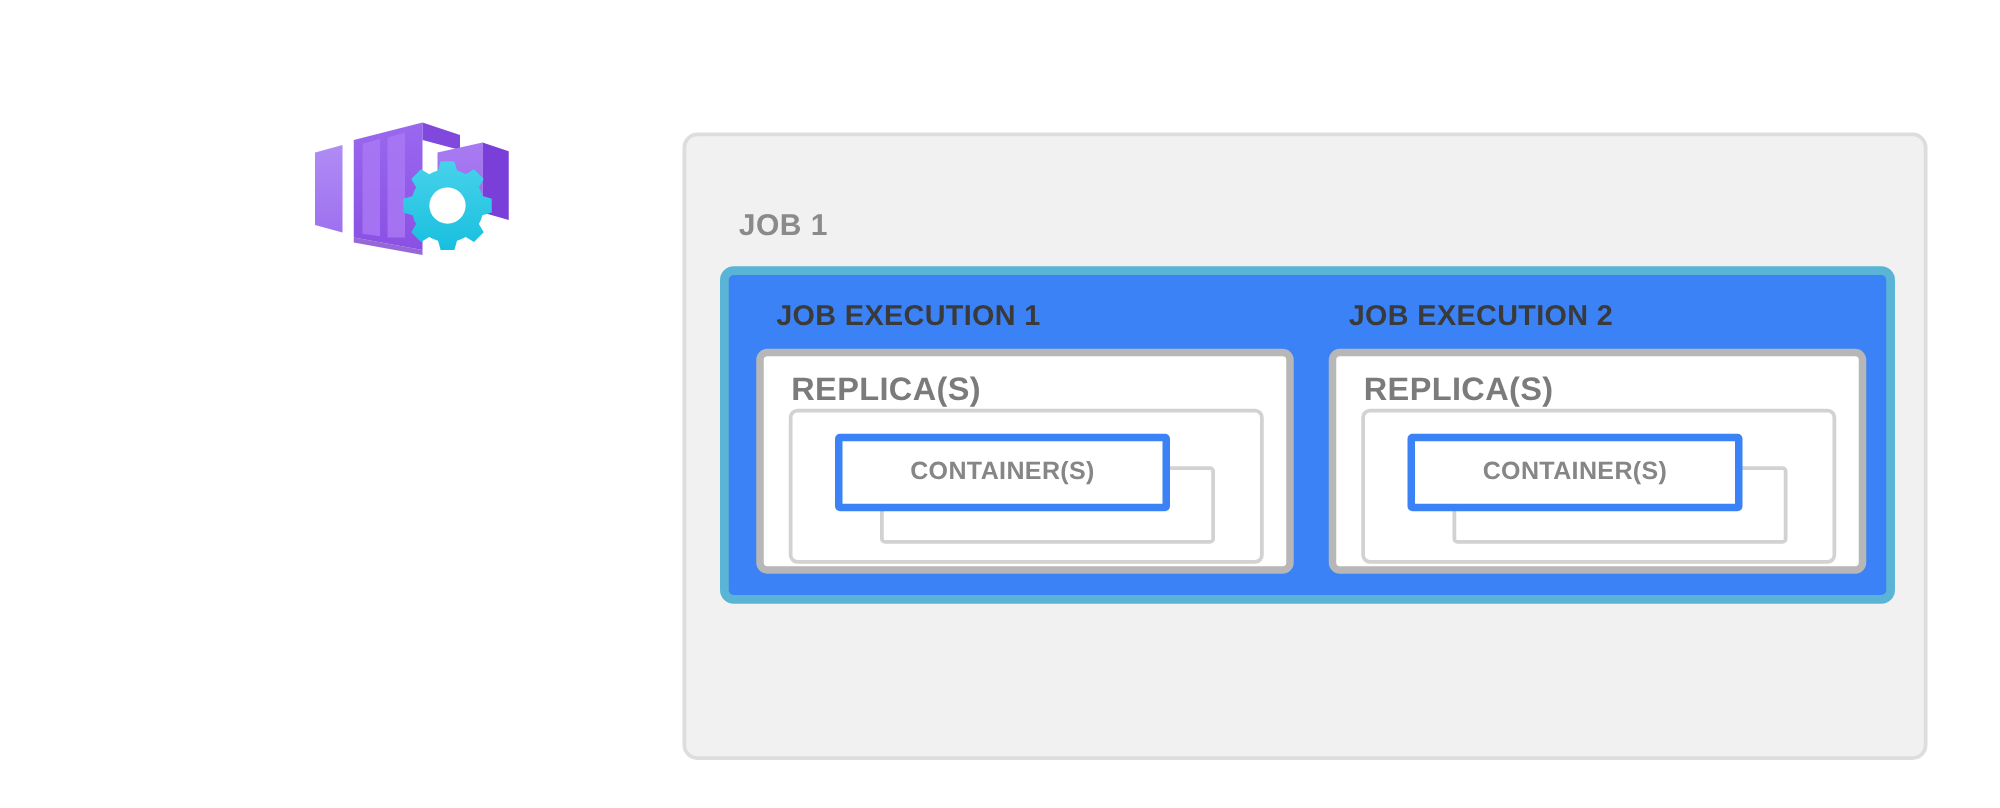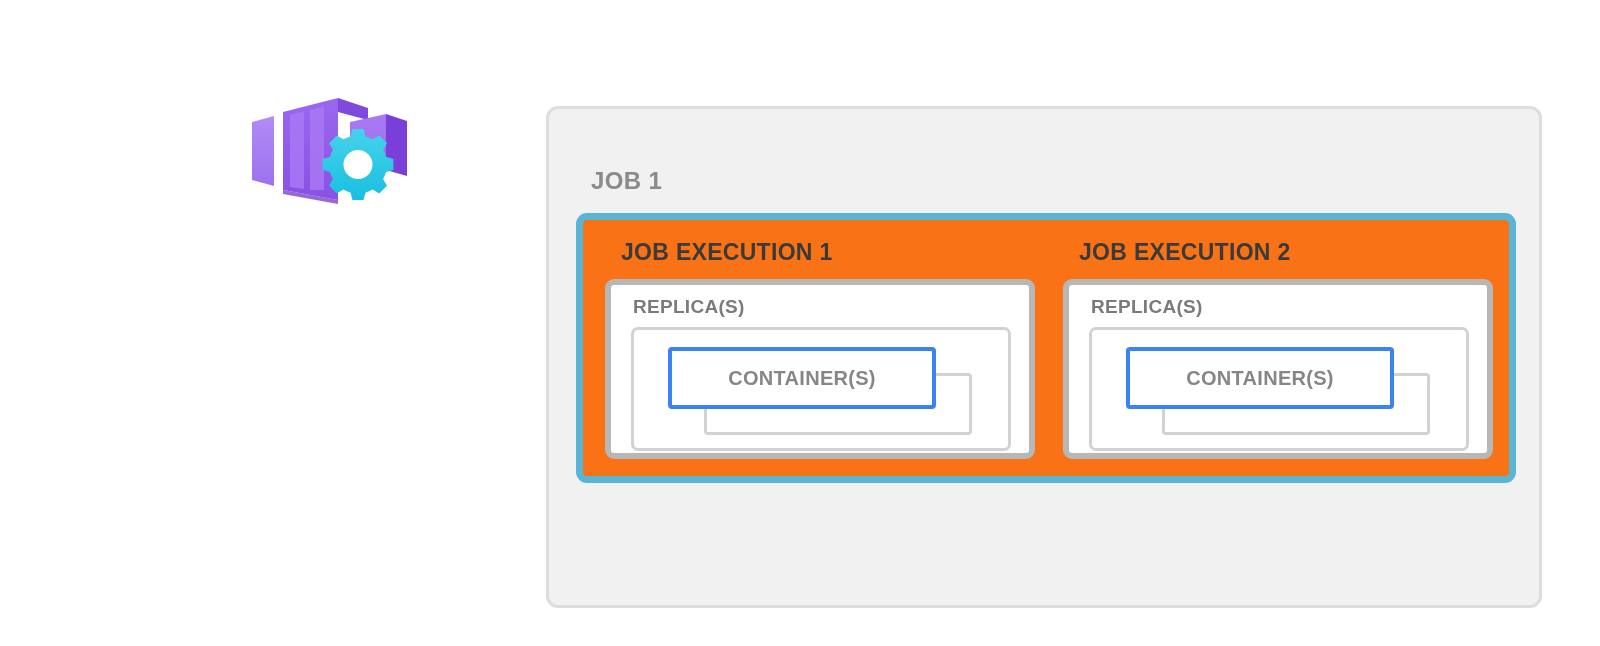--- a/index.html
+++ b/index.html
@@ -76,21 +76,21 @@
     font-weight: bold;
     color: #8a8a8a;
     letter-spacing: 0.4px;
   }
 
   
   .exec-group {
     position: absolute;
     left: 27px; top: 104px;
     width: 940px; height: 270px;
-    background: #f97316;
+    background: #3b82f6;
     border: 7px solid #5ab4d6;
     border-radius: 11px;
   }
 
   .exec-col {
     position: absolute;
     top: 0;
     width: 446px;
     height: 100%;
   }
@@ -113,21 +113,21 @@
     left: 14px; top: 59px;
     width: 430px; height: 180px;
     background: #ffffff;
     border: 6px solid #b7b7b7;
     border-radius: 9px;
   }
 
   .replica-label {
     position: absolute;
     left: 22px; top: 11px;
-    font-size: 19px;
+    font-size: 26px;
     font-weight: bold;
     color: #7b7b7b;
     letter-spacing: 0.3px;
   }
 
   
   .replica-inner {
     position: absolute;
     left: 20px; top: 42px;
     width: 380px; height: 124px;
@@ -148,21 +148,21 @@
     width: 268px; height: 62px;
     background: #ffffff;
     border: 3px solid #d2d2d2;
     border-radius: 4px;
   }
   .cbox-front {
     position: absolute;
     left: 0px; top: 0px;
     width: 268px; height: 62px;
     background: #ffffff;
-    border: 4px solid #3b82f6;
+    border: 6px solid #3b82f6;
     border-radius: 4px;
   }
   .cbox-front .clabel {
     position: absolute;
     left: 0; right: 0; top: 50%;
     transform: translateY(-50%);
     text-align: center;
     font-size: 20px;
     font-weight: bold;
     color: #868686;

